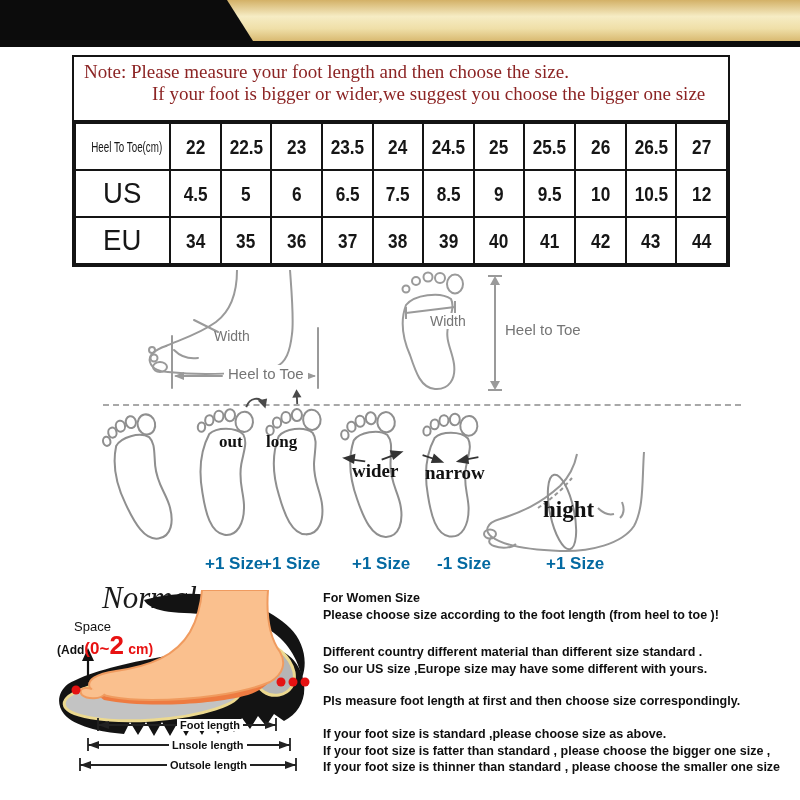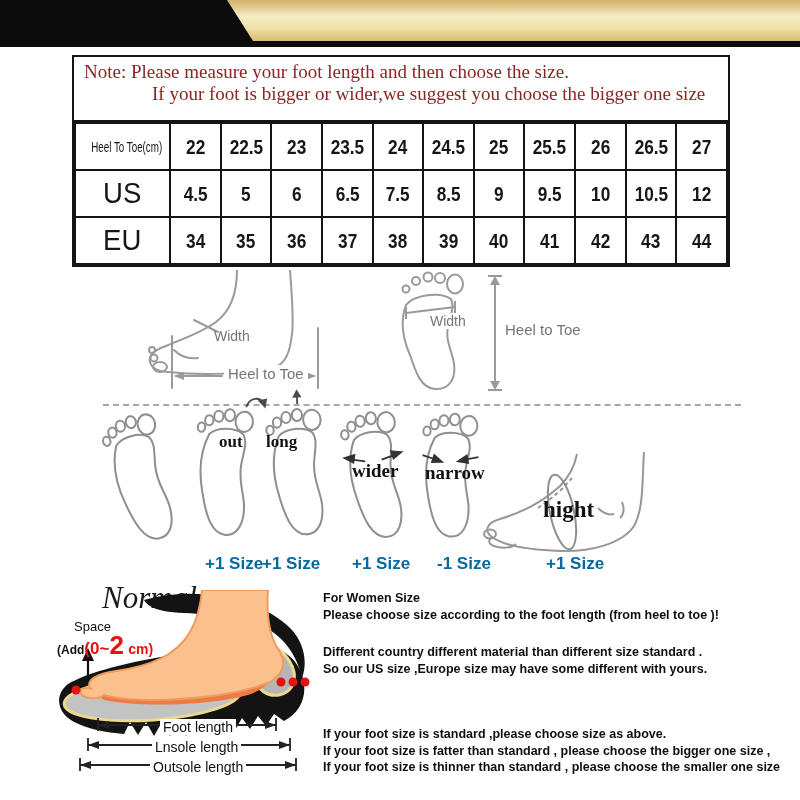--- a/index.html
+++ b/index.html
@@ -36,21 +36,21 @@
 
   
   .footword{font-family:"Liberation Serif",serif;font-weight:bold;color:#111;}
   .sizeword{font-family:Liberation Sans, sans-serif;font-weight:bold;font-size:17px;color:#0369a1;}
   .normalword{font-family:"Liberation Serif",serif;font-style:italic;font-size:31px;color:#1a1a1a;margin-top:41px;}
   svg.foot{overflow:visible;}
 
   .dashline{left:103px;top:404px;width:638px;border-top:2px dashed #a8a8a8;height:0;}
 
   
-  .mlabel{font-size:14px;font-weight:normal;color:#111;background:#fff;padding:0 3px;white-space:nowrap;}
+  .mlabel{font-size:11px;font-weight:bold;color:#111;background:#fff;padding:0 3px;white-space:nowrap;margin-left:17px;}
   .spaceword{font-size:13px;font-weight:normal;color:#111;}
   .addblack{font-size:12px;font-weight:bold;color:#111;}
   .addred1{font-size:17px;font-weight:bold;color:#e81212;}
   .addred2{font-size:26px;font-weight:bold;color:#e81212;line-height:1;}
   .addred3{font-size:14px;font-weight:bold;color:#e81212;}
   .caption{font-size:22px;font-weight:bold;color:#2e2e2e;letter-spacing:.5px;}
 
   
   .rline{left:323px;width:472px;font-size:12.5px;font-weight:bold;color:#0f0f0f;white-space:nowrap;}
 </style>
@@ -310,17 +310,18 @@
     <span class="addred3">cm)</span>
   </div>
   <div class="abs mlabel" style="left:160px;top:719px">Foot length</div>
   <div class="abs mlabel" style="left:152px;top:739px">Lnsole length</div>
   <div class="abs mlabel" style="left:150px;top:759px">Outsole length</div>
 
   <div class="abs rline" style="top:591px">For Women Size</div>
   <div class="abs rline" style="top:608px">Please choose size according to the foot length (from heel to toe )!</div>
   <div class="abs rline" style="top:645px">Different country different material than different size standard .</div>
   <div class="abs rline" style="top:662px">So our US size ,Europe size may have some different with yours.</div>
+  <div class="abs rline" style="top:694px">Pls measure foot length at first and then choose size correspondingly.</div>
   <div class="abs rline" style="top:727px">If your foot size is standard ,please choose size as above.</div>
   <div class="abs rline" style="top:744px">If your foot size is fatter than standard , please choose the bigger one size ,</div>
   <div class="abs rline" style="top:760px">If your foot size is thinner than standard , please choose the smaller one size</div>
 
 </div>
 
 </body></html>

